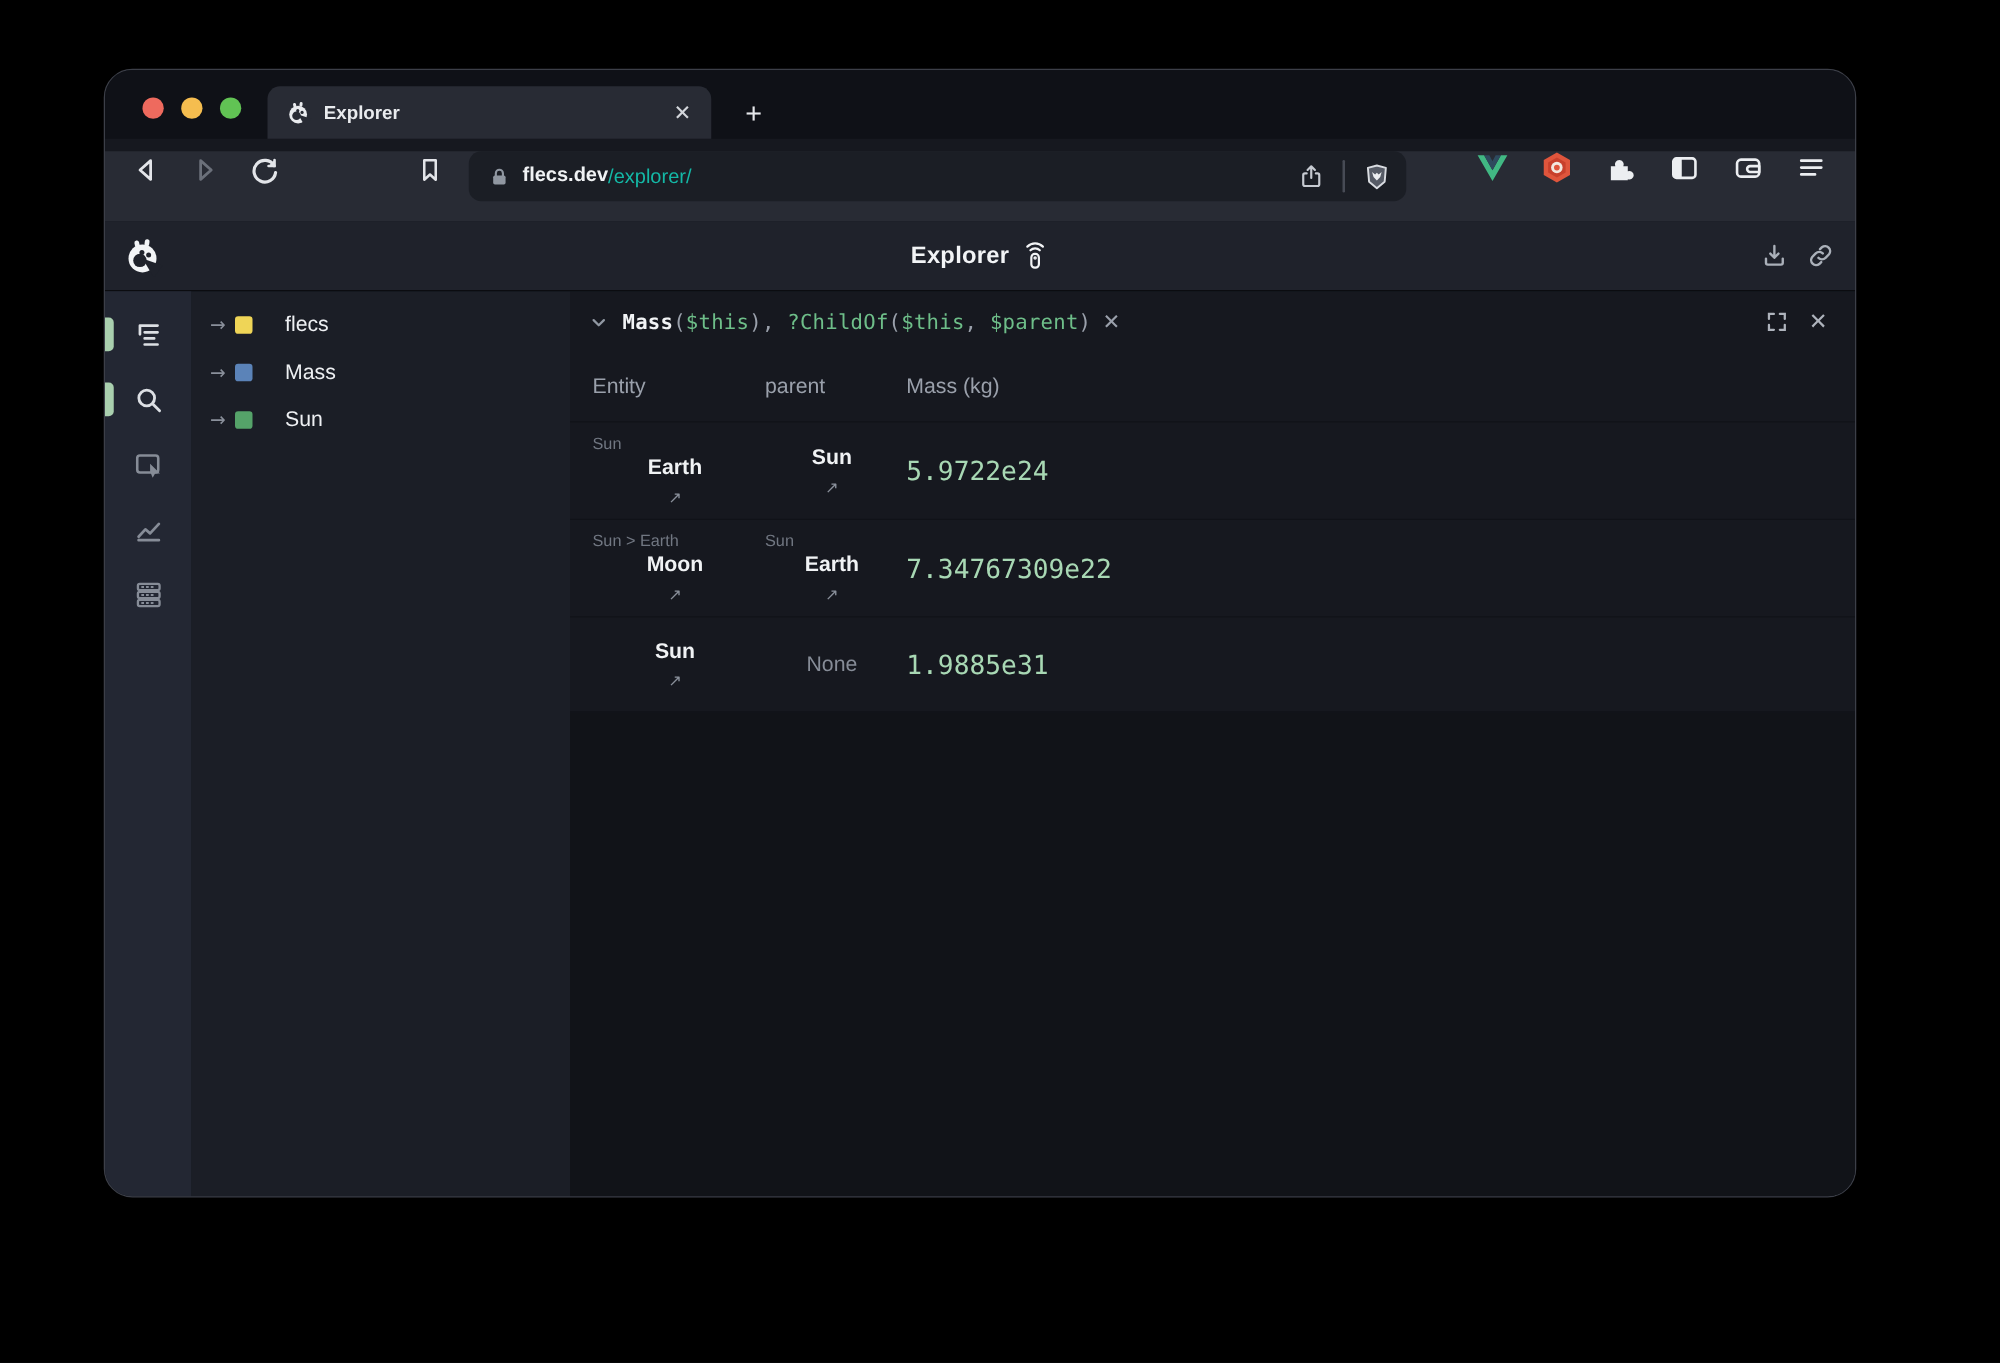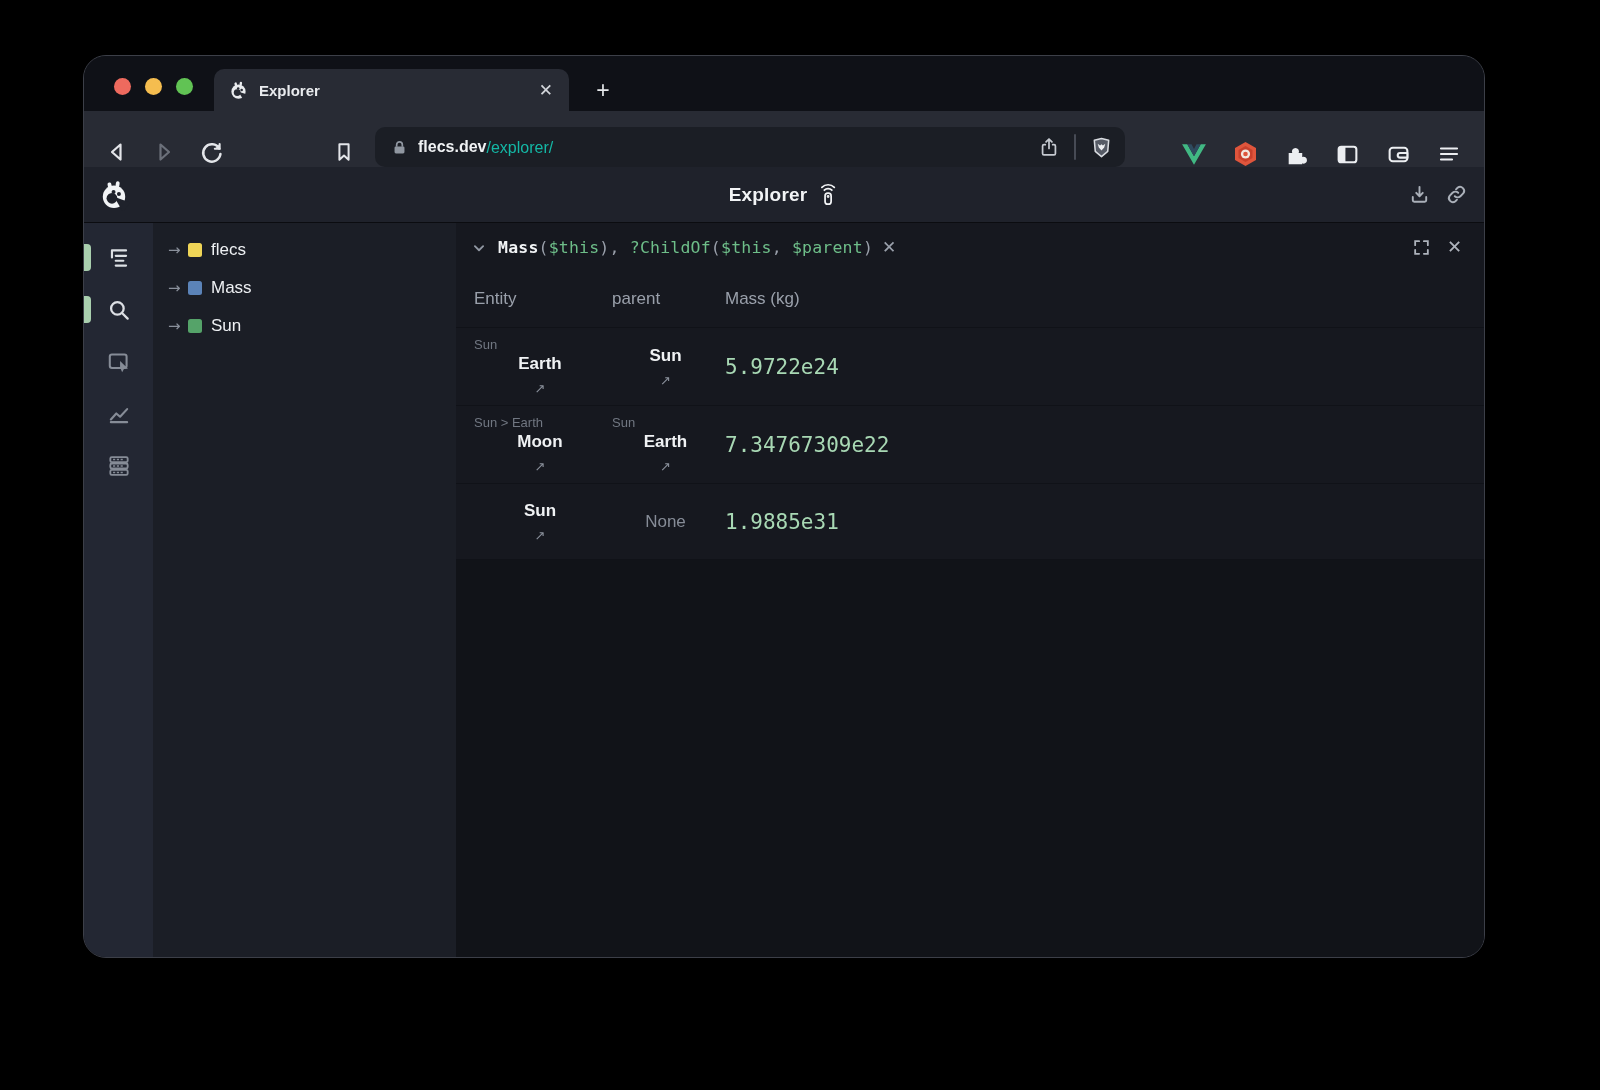--- a/index.html
+++ b/index.html
@@ -17,21 +17,21 @@
   .light { width:17px; height:17px; border-radius:50%; }
   .light.red{background:#ee6a5e;} .light.yellow{background:#f5bd4f;} .light.green{background:#61c354;}
   .tab { position:absolute; left:130px; bottom:0; width:355px; height:42px; background:#282b34;
          border-radius:10px 10px 0 0; display:flex; align-items:center; padding:0 16px 0 14px; }
   .tab-title { color:#e9ebee; font-size:15px; font-weight:700; margin-left:10px; }
   .tab-close { margin-left:auto; color:#d3d6db; font-size:17px; cursor:default; }
   .newtab { position:absolute; left:504px; bottom:6px; width:30px; height:30px; color:#e6e8eb;
             font-size:23px; display:flex; align-items:center; justify-content:center; }
 
   
-  .toolbar { height:56px; background:#282b34; flex:0 0 auto; display:flex; align-items:flex-end; padding:0 14px 0 18px; }
+  .toolbar { height:56px; background:#282b34; flex:0 0 auto; display:flex; align-items:flex-start; padding:0 14px 0 18px;margin-top:10px; }
   .nav-ic { width:30px; height:30px; display:flex; align-items:center; justify-content:center; color:#e3e5e9; margin-right:17px; }
   .nav-ic.dim { color:#6b707a; }
   .nav-ic.bookmark { margin-left:86px; margin-right:16px; }
   .urlbar { width:750px; height:40px; background:#1b1e25; border-radius:10px; display:flex; align-items:center; padding:0 12px 0 16px; color:#e9ebee; }
   .urlbar .host { font-size:16px; font-weight:700; color:#f0f2f4; }
   .urlbar .path { font-size:16px; color:#14b8a6; }
   .url-right { margin-left:auto; display:flex; align-items:center; gap:14px; }
   .vsep { width:2px; height:26px; background:#474b55; border-radius:1px; }
   .ext-row { display:flex; align-items:center; gap:25px; margin-left:auto; padding-right:8px; }
   .ext { width:26px; height:26px; display:flex; align-items:center; justify-content:center; color:#e6e8ec; }
@@ -51,21 +51,21 @@
              display:flex; flex-direction:column; align-items:center; padding-top:22px; gap:26px; }
   .iconbar .tool { width:26px; height:26px; color:#868c97; }
   .iconbar .tool.active { color:#dcdfe4; }
   .pill { position:absolute; left:0; width:7px; height:27px; border-radius:0 4px 4px 0; background:#a9cfae; }
   .pill.p1 { top:21px; } .pill.p2 { top:73px; }
 
   .treepanel { width:303px; background:#1b1e26; flex:0 0 auto; padding-top:8px; }
   .tree-item { height:38px; display:flex; align-items:center; padding-left:15px; cursor:default; }
   .tree-arrow { color:#8a909b; font-size:15px; width:20px; font-family:"DejaVu Sans", sans-serif; }
   .tree-square { width:14px; height:14px; border-radius:2.5px; margin-right:9px; }
-  .tree-label { color:#eef0f3; font-size:17px; }
+  .tree-label { color:#eef0f3; font-size:17px;margin-left:17px; }
 
   .querypanel { flex:1; background:#16181f; display:flex; flex-direction:column; min-width:0; }
   .qheader { height:48px; display:flex; align-items:center; padding:0 22px 0 10px; flex:0 0 auto; }
   .q-chev { color:#9198a3; width:18px; height:18px; margin:2px 10px 0 4px; flex:0 0 auto; }
   .q-code { font-family:"DejaVu Sans Mono", monospace; font-size:16.5px; letter-spacing:.2px; white-space:pre; }
   .tok-fn { color:#f2f4f6; font-weight:700; }
   .tok-punc { color:#9aa0ab; }
   .tok-var { color:#6ebe89; }
   .q-x { color:#9aa0ab; font-size:17px; margin-left:9px; }
   .q-right { margin-left:auto; display:flex; align-items:center; gap:16px; color:#aeb3bc; }

